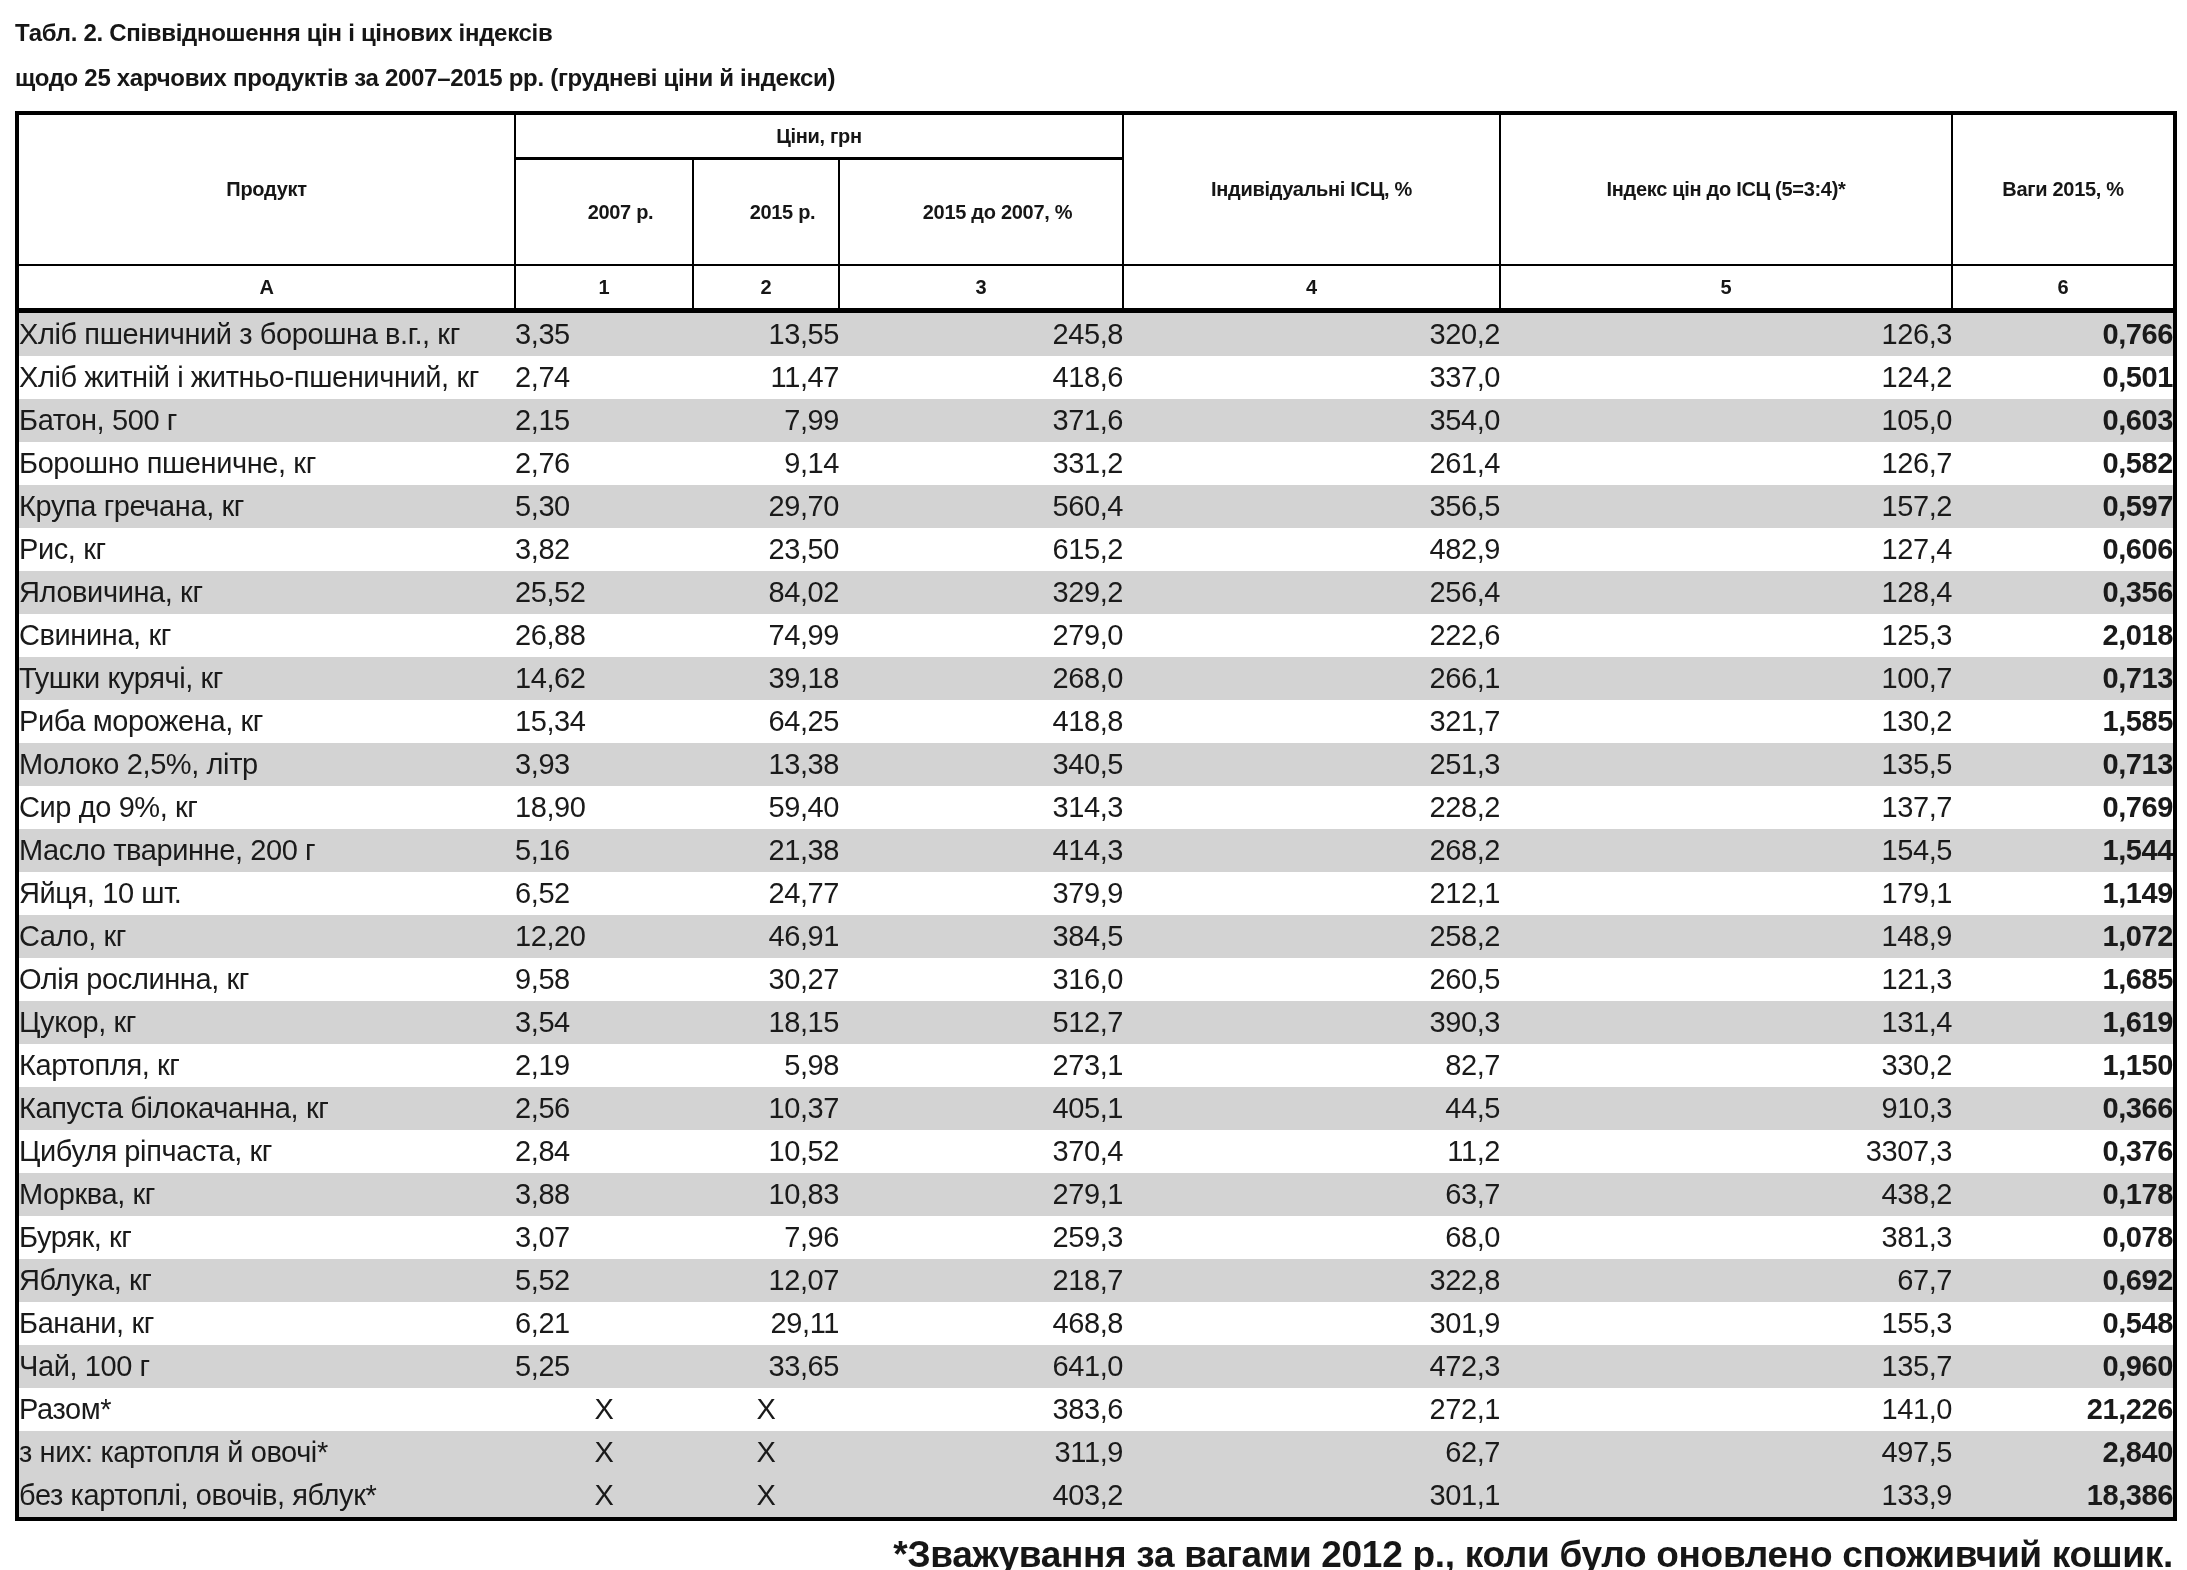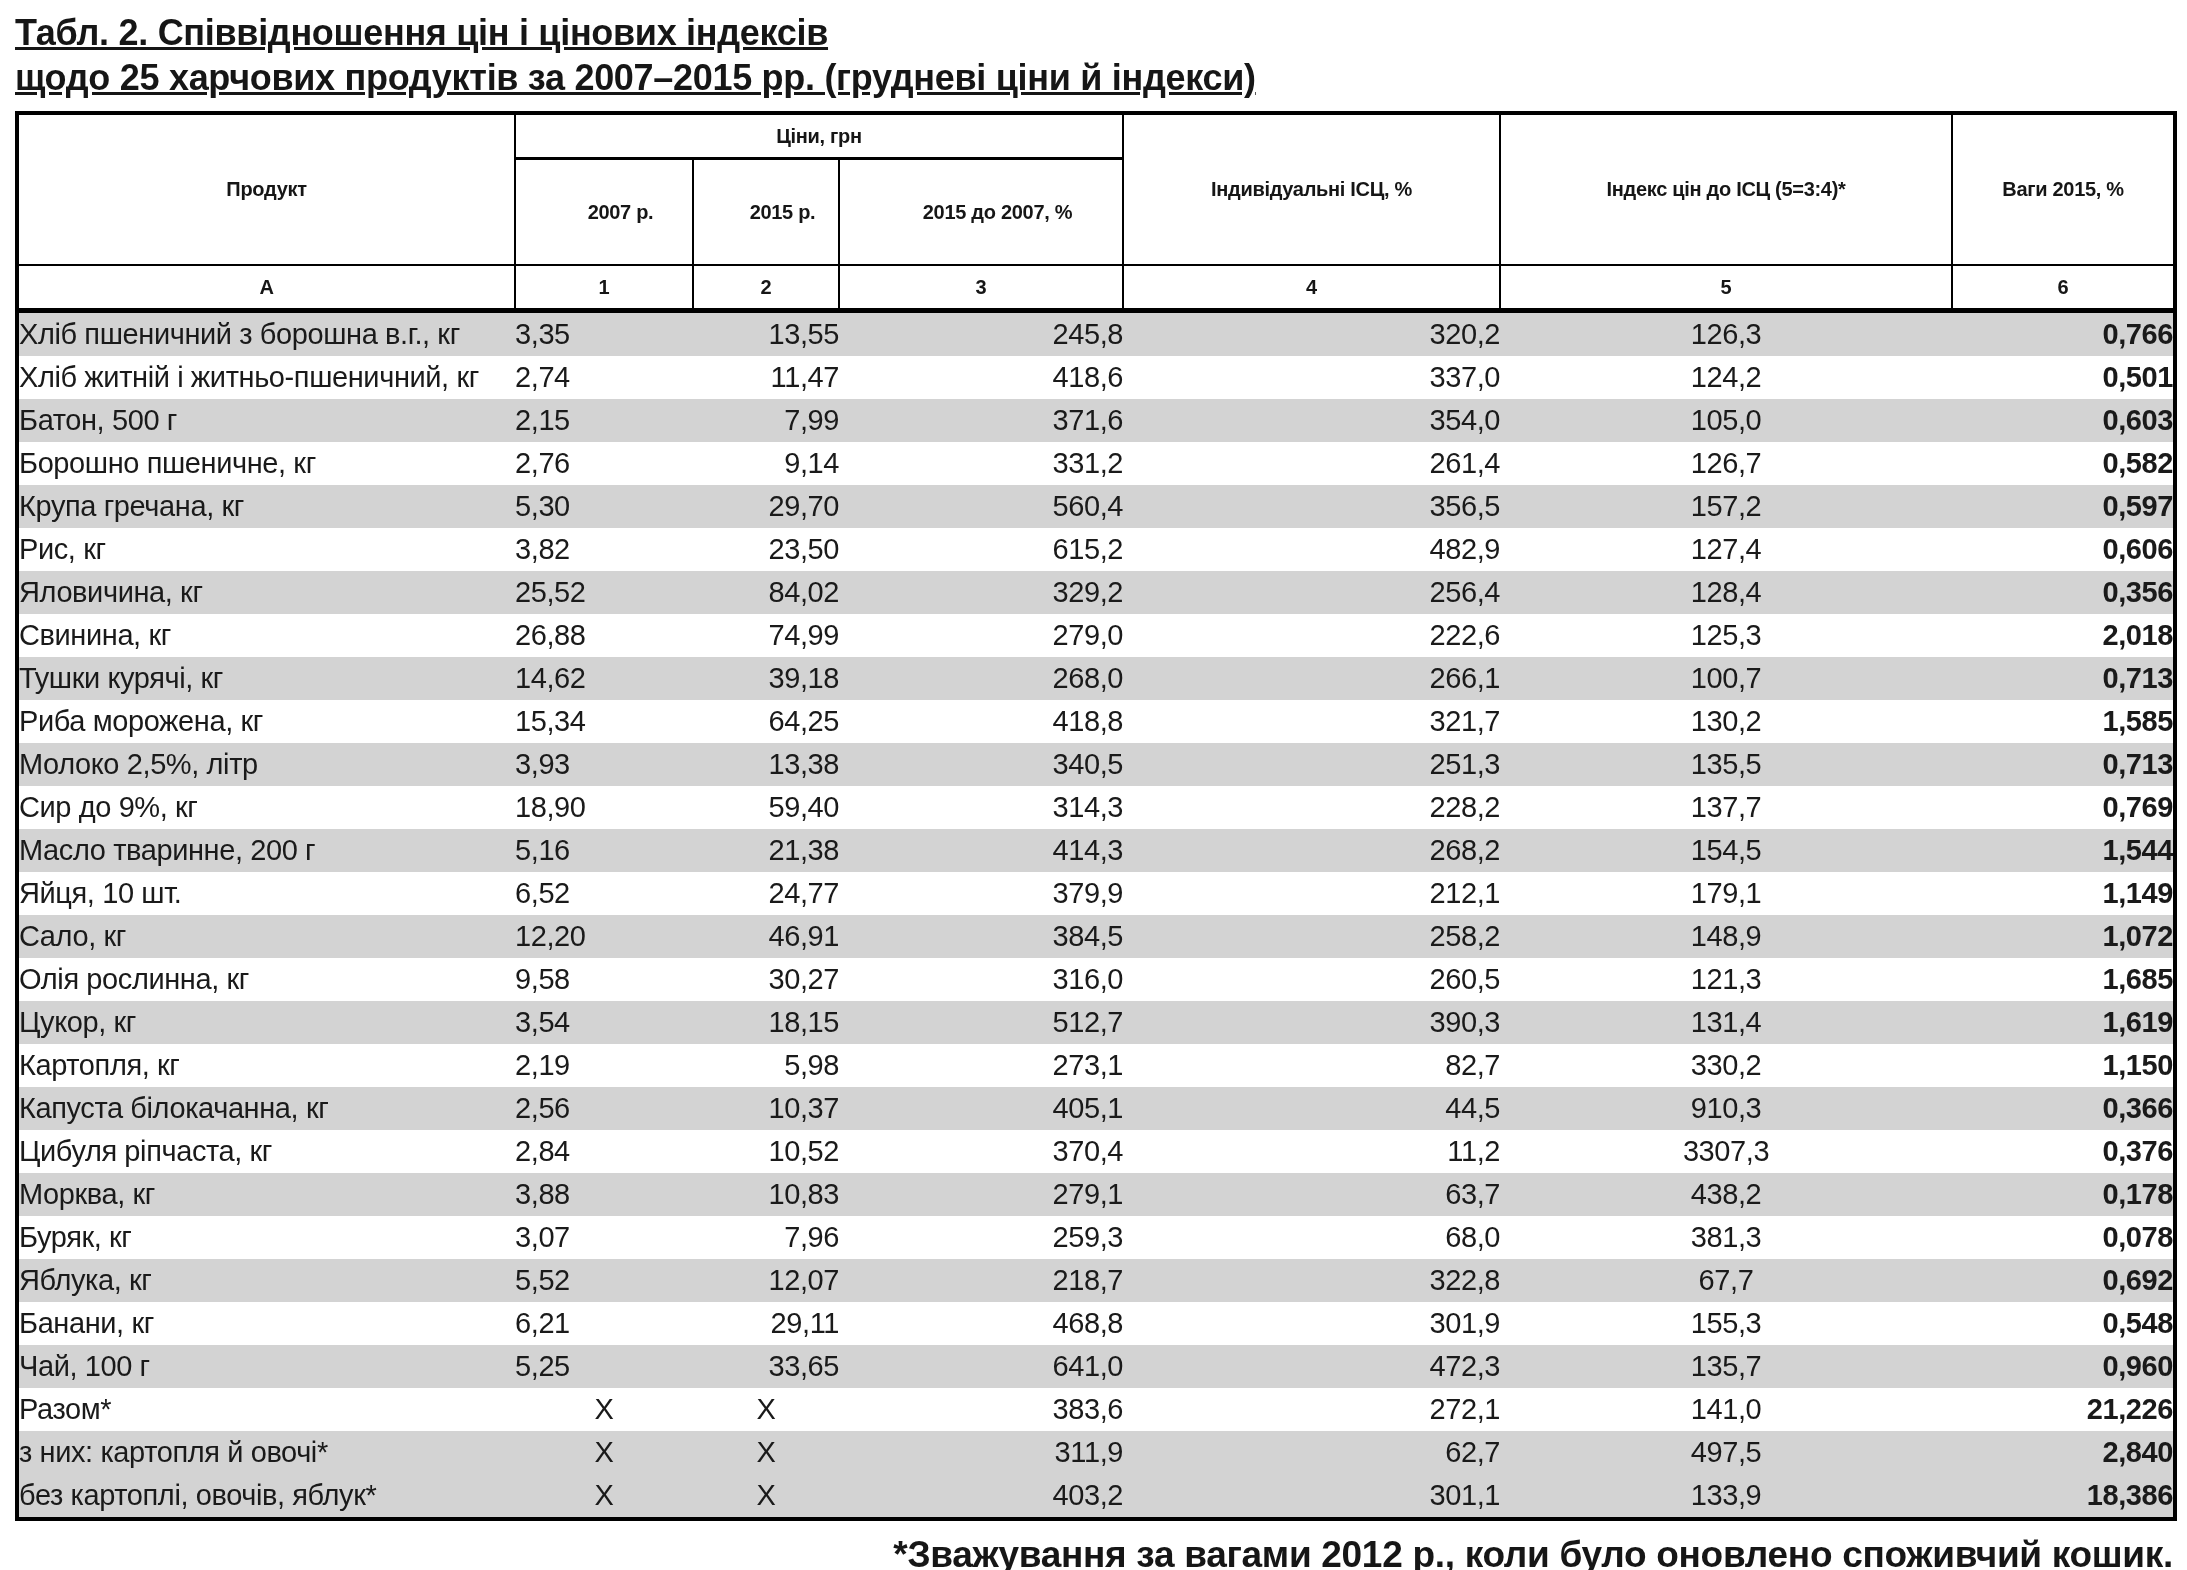--- a/index.html
+++ b/index.html
@@ -14,25 +14,24 @@
     width: 2187px;
     height: 1570px;
     background: #ffffff;
     overflow: hidden;
   }
   .content {
     padding: 10px 15px 0 15px;
   }
   .title-block {
     font-weight: bold;
-    font-size: 36px;
+    font-size: 24px;
     line-height: 45px;
     letter-spacing: -0.3px;
     color: #161616;
-    text-decoration: underline;
   }
   table.price-table {
     margin-top: 11px;
     width: 2158px;
     table-layout: fixed;
     border-collapse: collapse;
     border: 4px solid #000000;
   }
   table.price-table th {
     font-weight: bold;
@@ -60,21 +59,21 @@
     overflow: hidden;
     color: #1a1a1a;
   }
   tr.shaded td { background: #d3d3d3; }
   tr.plain td { background: #ffffff; }
   td.c0 { text-align: left; padding-left: 13px; }
   td.c1 { text-align: left; padding-right: 36px; }
   td.c2 { text-align: right; padding-right: 30px; }
   td.c3 { text-align: right; padding-right: 98px; }
   td.c4 { text-align: right; padding-right: 150px; }
-  td.c5 { text-align: center; padding-right: 192px; }
+  td.c5 { text-align: right; padding-right: 192px; }
   td.c6 { text-align: right; padding-right: 72px; font-weight: bold; }
   td.xcell { text-align: center; padding-right: 0; }
   .footnote {
     width: 2158px;
     margin-top: 13px;
     text-align: right;
     font-weight: bold;
     font-size: 37px;
     letter-spacing: -0.3px;
     color: #161616;

